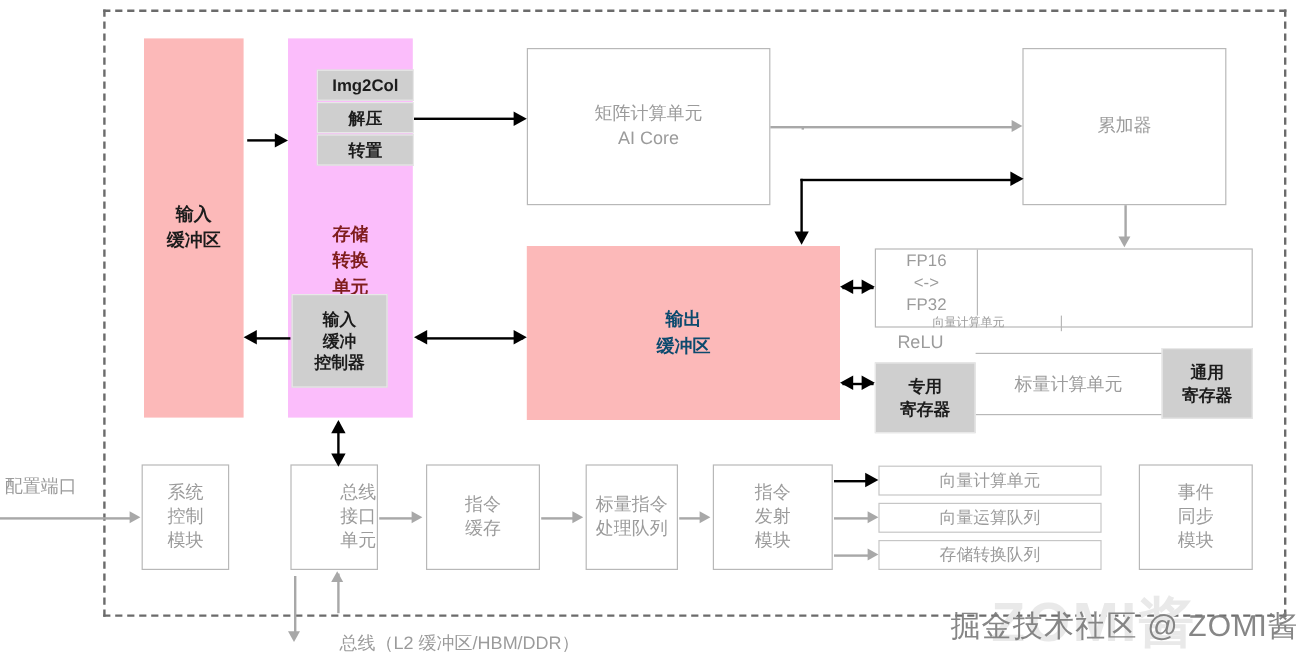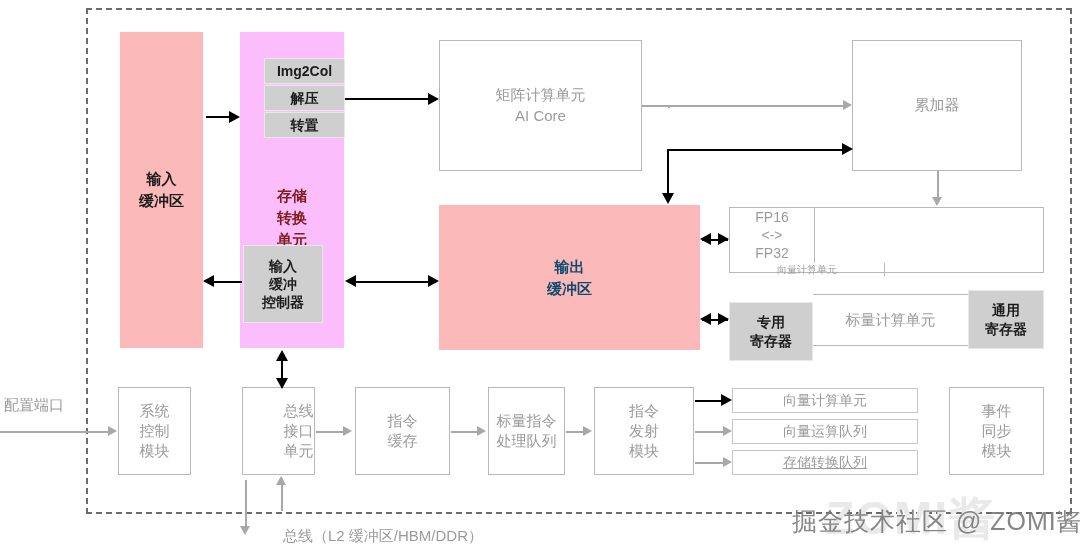--- a/index.html
+++ b/index.html
@@ -157,20 +157,23 @@
     <div class="vecsep" style="width:84px;">
       <div>
         <div>FP16</div>
         <div>&lt;-&gt;</div>
         <div>FP32</div>
       </div>
     </div>
     <div class="vecsep" style="width:154px;font-size:10px;">
       <span>向量计算单元</span>
     </div>
+    <div style="width:74px;font-size:15px;">
+      <span>ReLU</span>
+    </div>
   </div>
 
   <div class="abs scalar-unit" style="left:813px;top:294px;width:155px;height:52px;">
     <span>标量计算单元</span>
   </div>
   <div class="abs graybox" style="left:729px;top:290px;width:84px;height:59px;margin-top:12px;">
     <div>
       <div>专用</div>
       <div>寄存器</div>
     </div>
@@ -227,21 +230,21 @@
       <div>模块</div>
     </div>
   </div>
 
   <div class="abs queue" style="left:732px;top:388px;width:186px;height:25px;">
     <span>向量计算单元</span>
   </div>
   <div class="abs queue" style="left:732px;top:419px;width:186px;height:25px;">
     <span>向量运算队列</span>
   </div>
-  <div class="abs queue" style="left:732px;top:450px;width:186px;height:25px;text-decoration:underline;">
+  <div class="abs queue" style="left:732px;top:450px;width:186px;height:25px;">
     <span>存储转换队列</span>
   </div>
 
   <div class="ln hline dark" style="left:206px;top:116px;width:24px;"></div>
   <div class="ah ah-r dark" style="left:229px;top:111px;"></div>
 
   <div class="ln hline dark" style="left:345px;top:98px;width:85px;"></div>
   <div class="ah ah-r dark" style="left:428px;top:93px;"></div>
 
   <div class="ln vline" style="left:668px;top:106px;height:1.5px;"></div>

